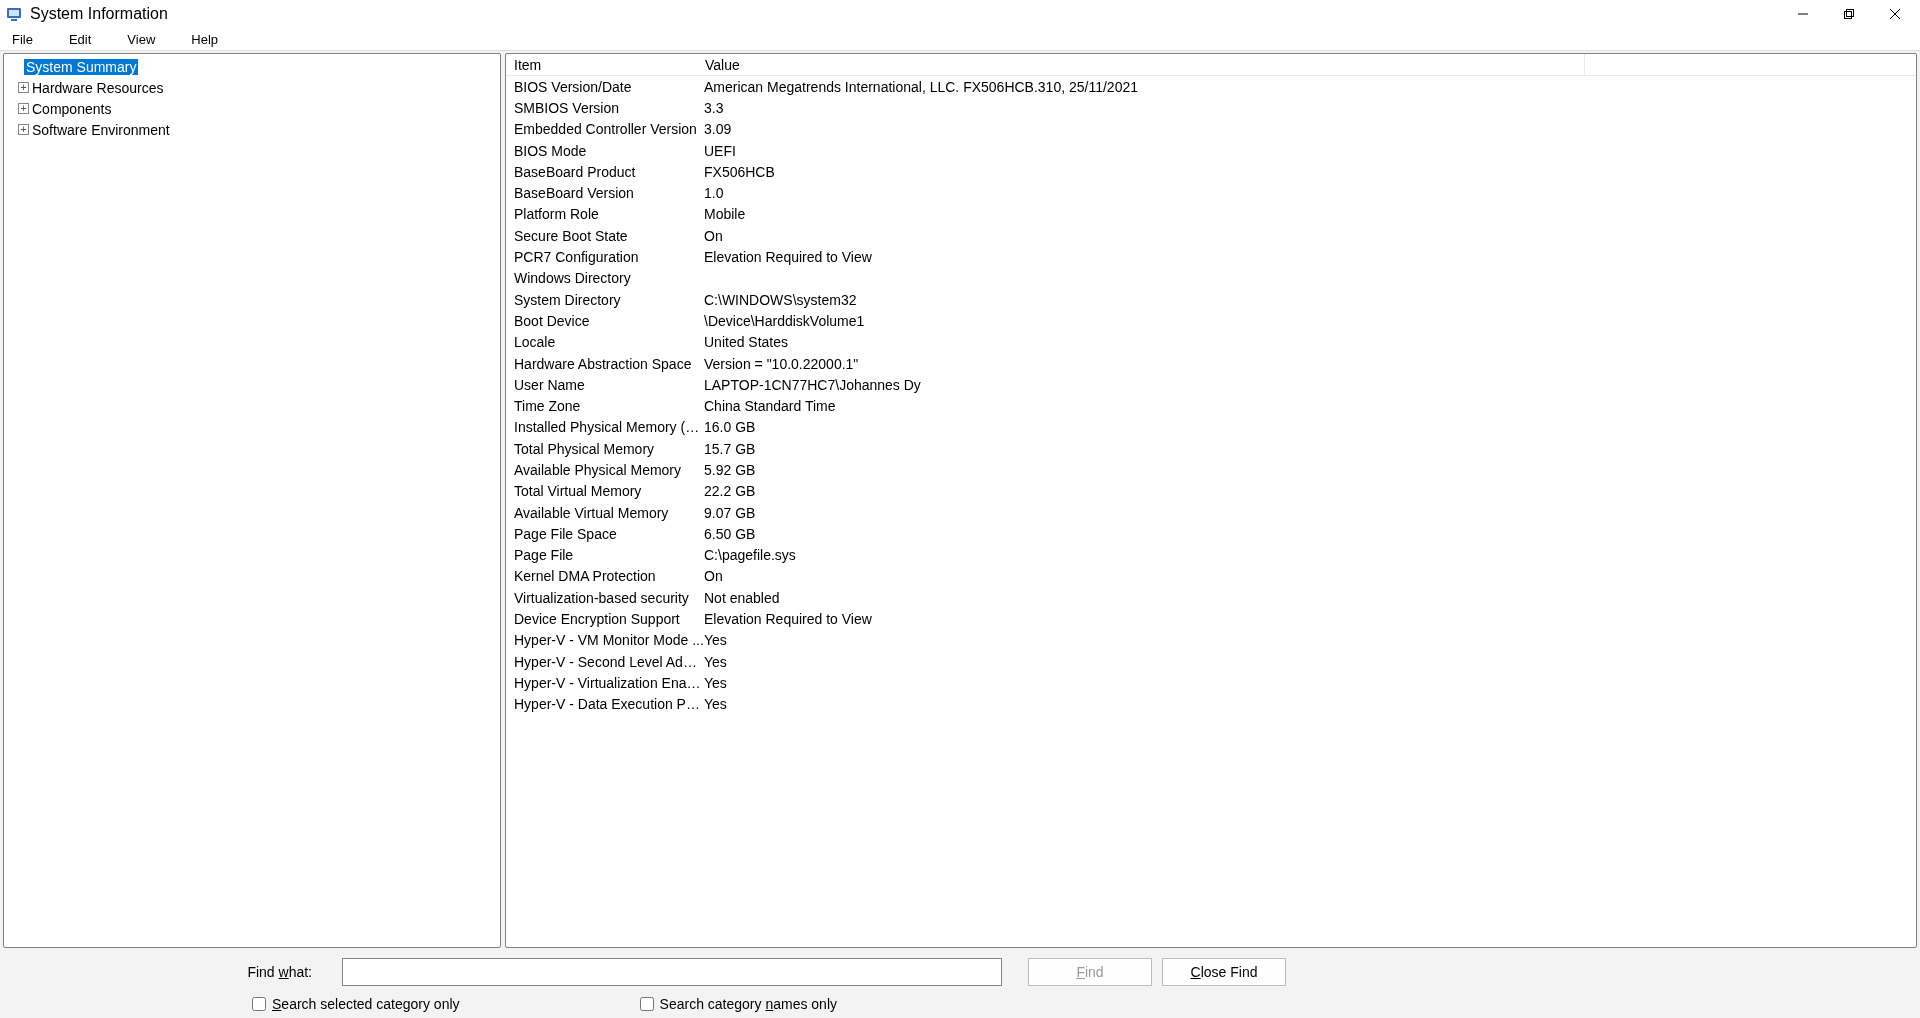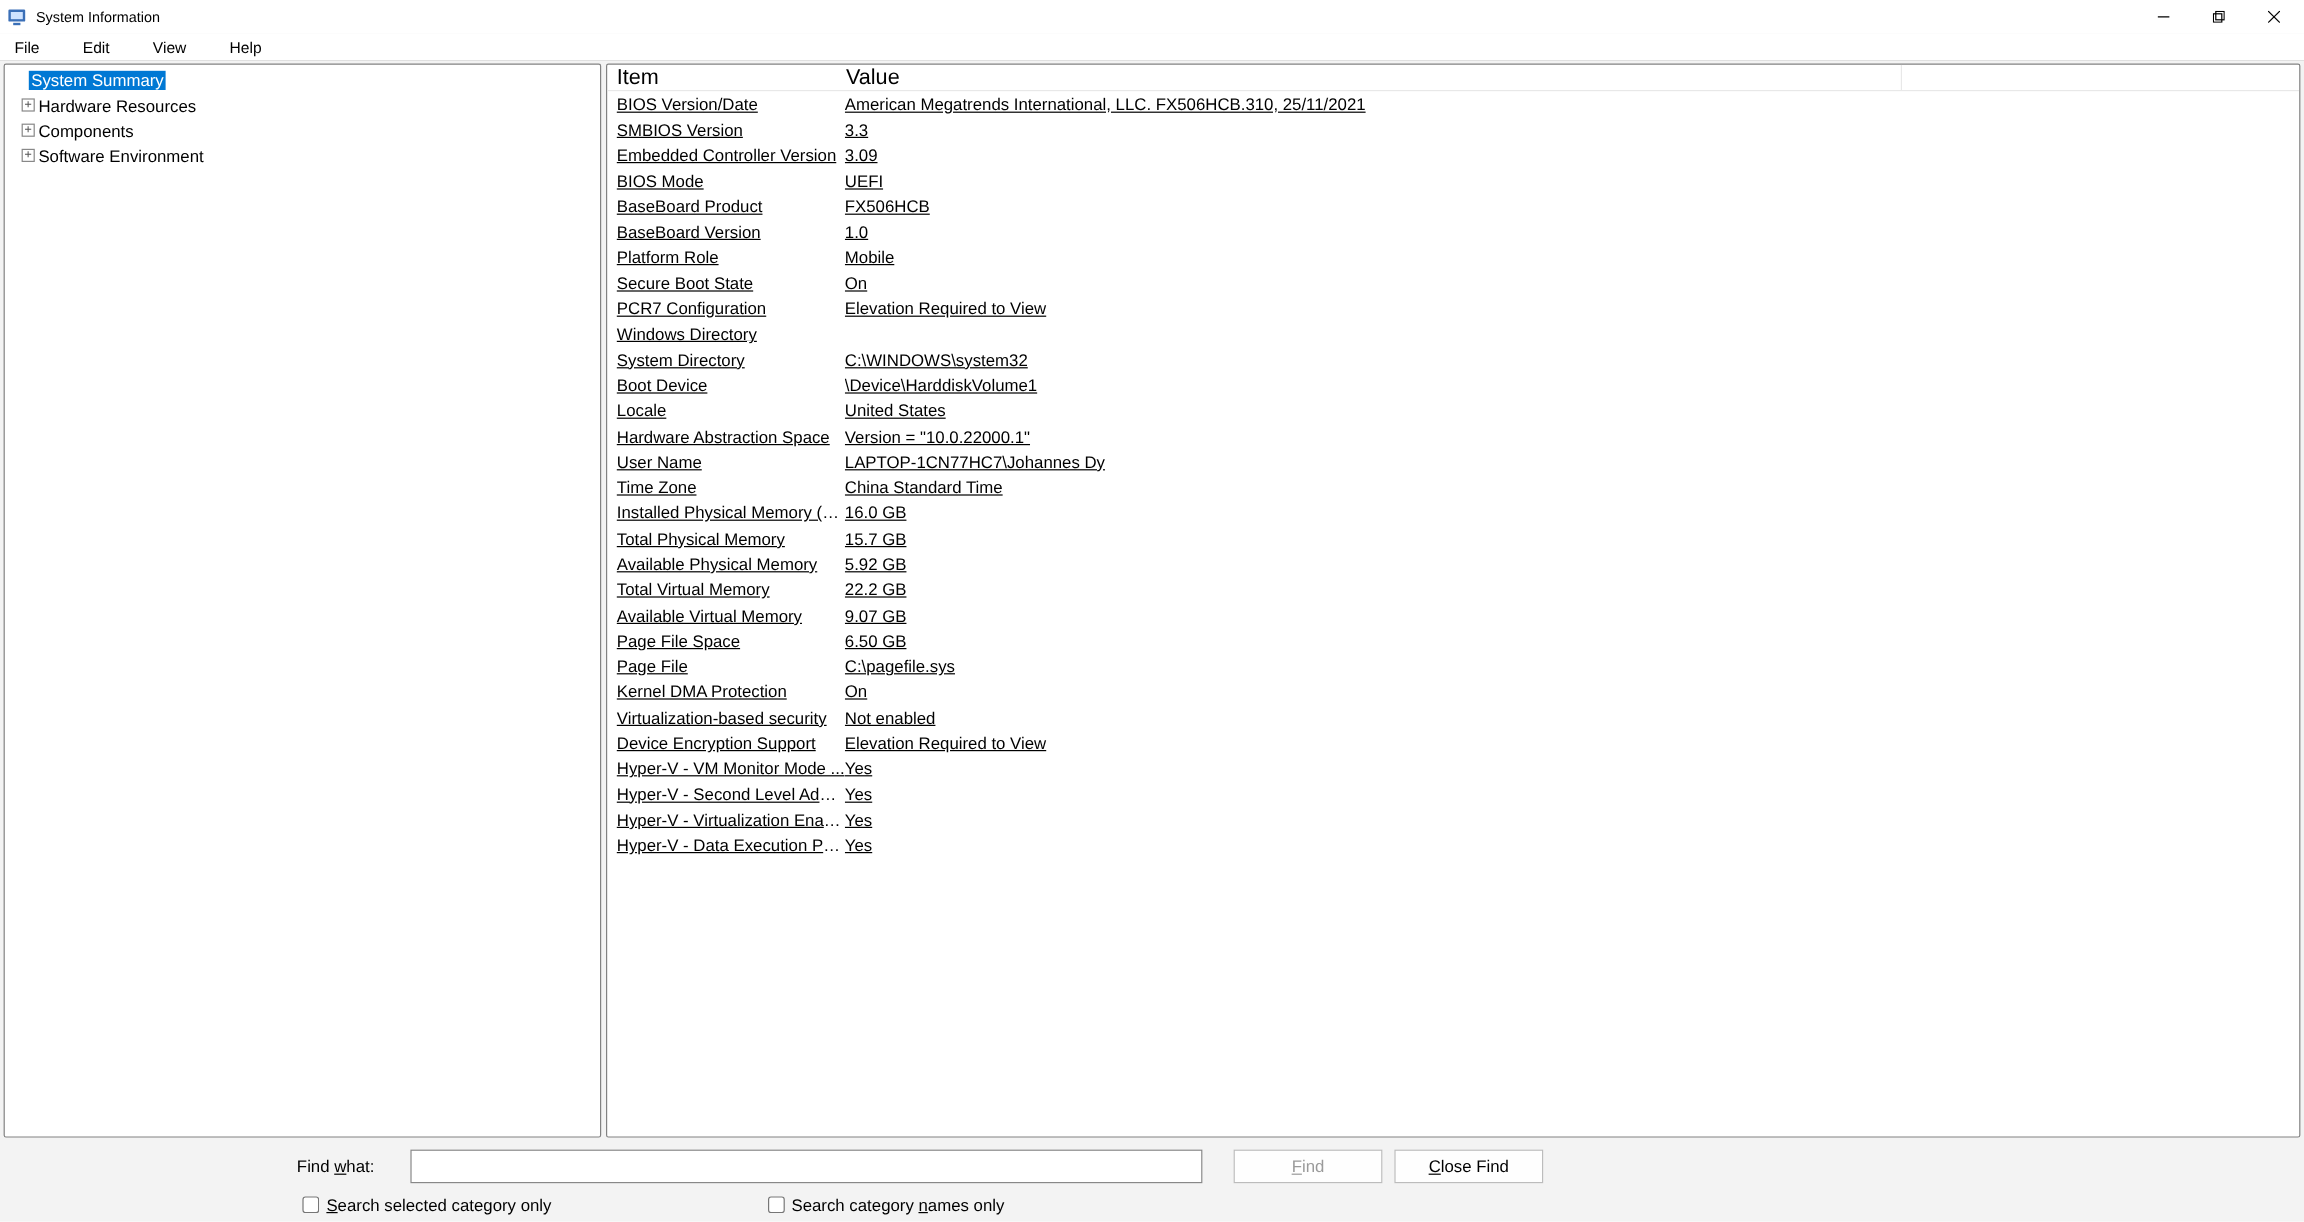--- a/index.html
+++ b/index.html
@@ -19,21 +19,21 @@
     height: 28px;
     background: #ffffff;
     display: flex;
     align-items: center;
     padding: 0 2px 0 6px;
   }
   .titlebar .app-icon {
     width: 16px; height: 16px; margin-right: 8px;
     display:flex;align-items:center;justify-content:center;
   }
-  .titlebar .title { font-size: 12px; color:#000; }
+  .titlebar .title { font-size: 16px; color:#000; }
   .titlebar .spacer { flex:1; }
   .winbtn { width:46px; height:28px; display:flex;align-items:center;justify-content:center; }
   .winbtn svg { stroke:#000; }
   
   .menubar {
     height: 23px;
     background: #ffffff;
     display:flex;
     align-items:center;
     padding: 0 4px;
@@ -71,26 +71,26 @@
     font-family: monospace;
   }
   .tree-row .noexp { width:11px; margin-right:3px; }
   .tree-row.selected .label {
     background:#0078d4; color:#fff; padding:0 2px;
   }
   .tree-row.child { padding-left: 14px; }
   
   .list-header {
     display:flex; height:22px; align-items:center;
-    font-size:18px; color:#000;
+    font-size:14px; color:#000;
     border-bottom:1px solid #e8e8e8;
   }
   .col-item { width:198px; padding-left:8px; }
   .col-value { flex:1; padding-left:0px; border-left:1px solid transparent;}
-  .list-body { flex:1; overflow-y:auto; position:relative;text-decoration:underline; }
+  .list-body { flex:1; overflow-y:auto; position:relative; }
   .row { display:flex; height:21.3px; align-items:center; font-size:14px; }
   .row .c1 { width:198px; padding-left:8px; white-space:nowrap; overflow:hidden; text-overflow:ellipsis; }
   .row .c2 { flex:1; padding-left:0px; white-space:nowrap; overflow:hidden; text-overflow:ellipsis; }
   
   .list-body::-webkit-scrollbar { width:16px; }
   .list-body::-webkit-scrollbar-track { background:#f0f0f0; }
   .list-body::-webkit-scrollbar-thumb { background:#c2c2c2; }
   
   .bottom {
     background:#f3f3f3;

